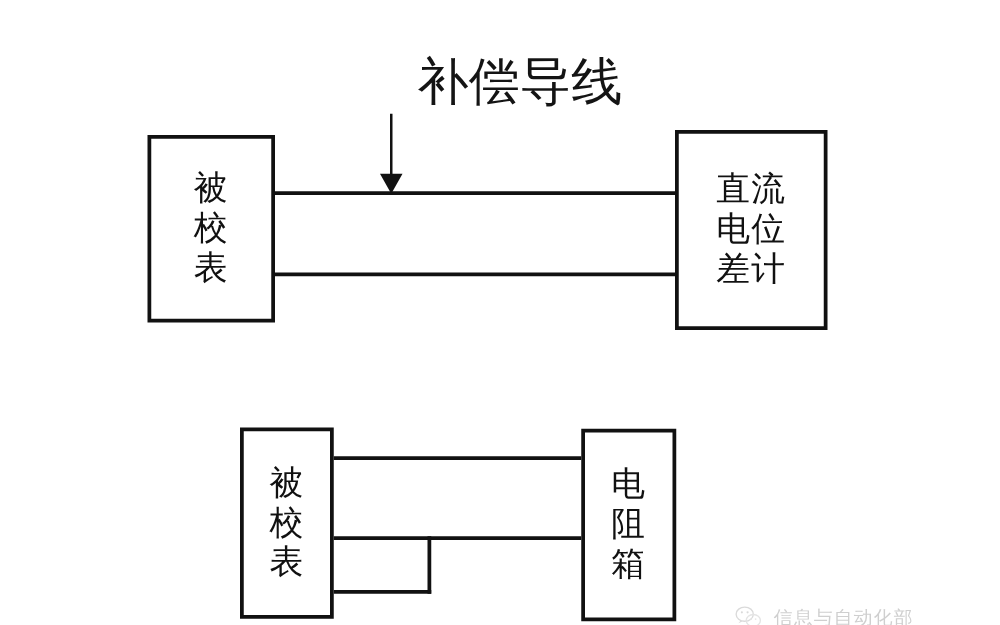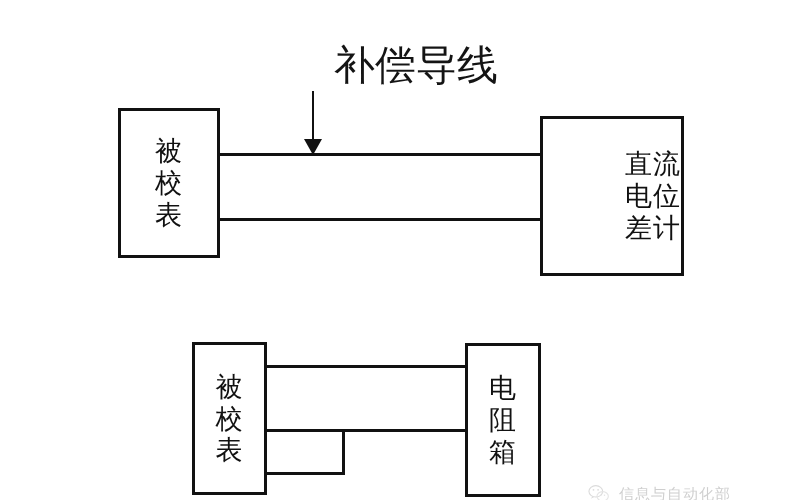--- a/index.html
+++ b/index.html
@@ -103,21 +103,21 @@
 
   <div class="wire-h" style="left:218px; top:124px; width:324px;"></div>
   <div class="wire-h" style="left:218px; top:189px; width:324px;"></div>
 
   <div class="box" style="left:118px; top:79px; width:102px; height:150px;">
     <span class="box-label">被
 校
 表</span>
   </div>
 
-  <div class="box" style="left:540px; top:87px; width:144px; height:160px;align-items:flex-end;">
+  <div class="box" style="left:540px; top:75px; width:122px; height:160px;">
     <span class="box-label">直流
 电位
 差计</span>
   </div>
 
   <div class="wire-h" style="left:266px; top:336px; width:201px;"></div>
   <div class="wire-h" style="left:266px; top:400px; width:201px;"></div>
   <div class="wire-h" style="left:266px; top:443px; width:79px;"></div>
   <div class="wire-v" style="left:342px; top:400px; height:46px;"></div>
 

